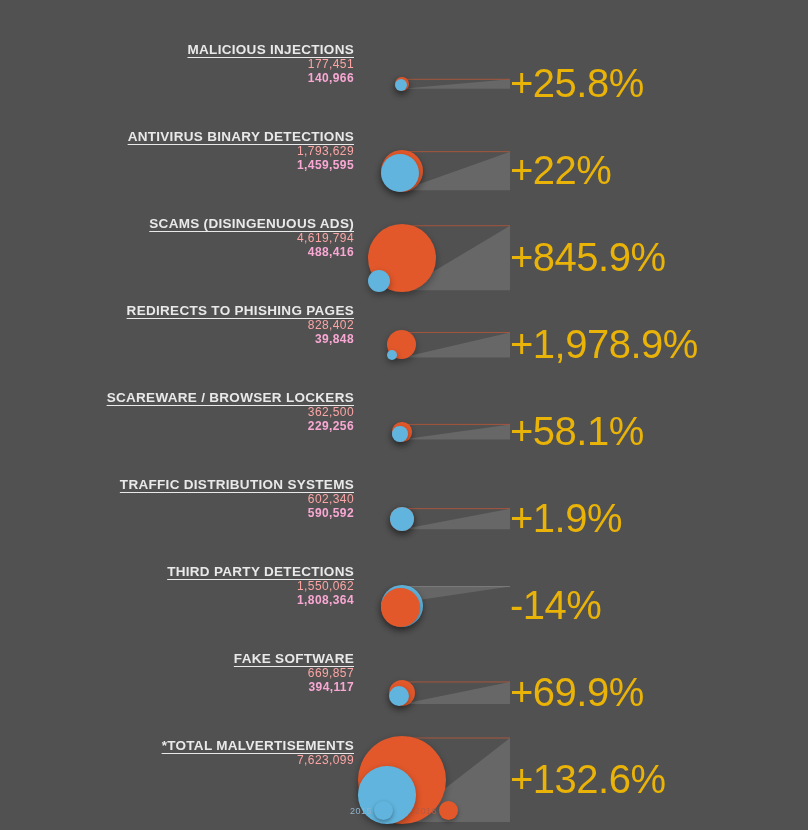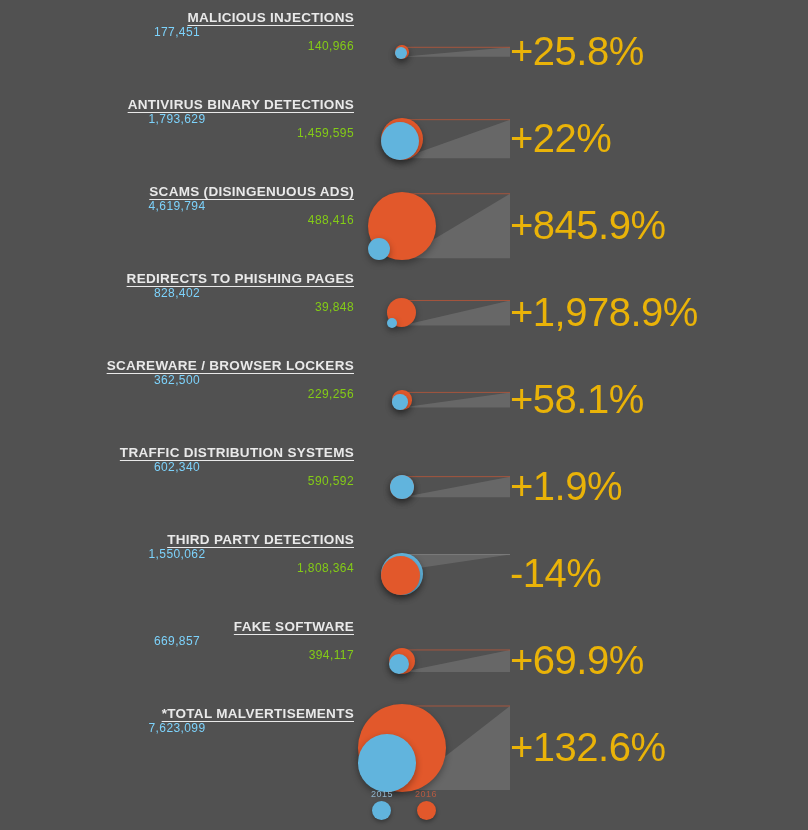--- a/index.html
+++ b/index.html
@@ -5,21 +5,21 @@
   html,body{margin:0;padding:0;}
   body{
     width:808px;height:830px;
     background:#515151;
     font-family:"Liberation Sans", sans-serif;
     overflow:hidden;
     position:relative;
   }
   #chart{
     position:relative;
-    width:808px;height:644px;
+    width:808px;height:644px;margin-top:32px;
   }
   .row{
     position:absolute;
     left:0;
     width:808px;
     height:87px;
   }
   
   .labels{
     position:absolute;
@@ -40,22 +40,22 @@
     white-space:nowrap;
     line-height:17px;
   }
   .num{
     display:block;
     font-size:12px;
     line-height:13.5px;
     letter-spacing:.4px;
     white-space:nowrap;
   }
-  .num.v2016{ color:#7dd3fc;text-align:center; }
-  .num.v2015{ color:#84cc16; }
+  .num.v2016{ color:#fca5a5; }
+  .num.v2015{ color:#f9a8d4;font-weight:bold; }
 
   
   .viz{
     position:absolute;
     left:358px; top:0;
     width:160px; height:87px;
   }
   .wedge{
     position:absolute;
     left:0; top:0;
@@ -91,21 +91,21 @@
     position:absolute;
     left:0; bottom:10px;
     width:808px;
     display:flex;
     justify-content:center;
     align-items:flex-end;
     gap:22px;
   }
   .legend-item{
     display:flex;
-    flex-direction:column;
+    flex-direction:row;
     align-items:center;
     gap:2px;
   }
   .legend-year{
     font-size:9px;
     letter-spacing:.5px;
   }
   .legend-year.y2015{ color:#8fb4cc; }
   .legend-year.y2016{ color:#b45a42; }
   .legend-dot{

